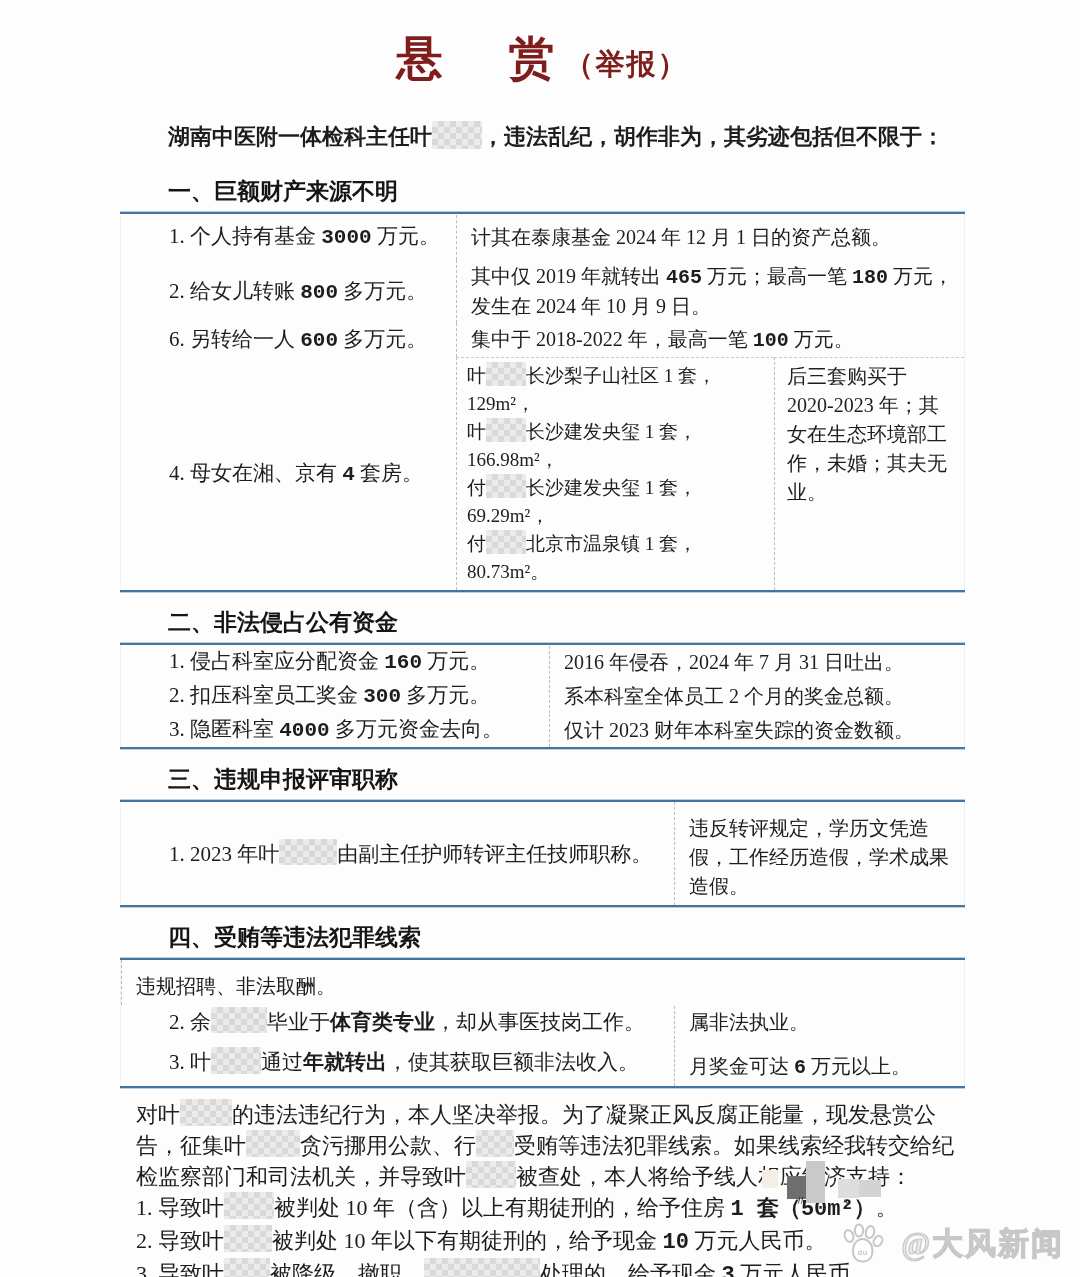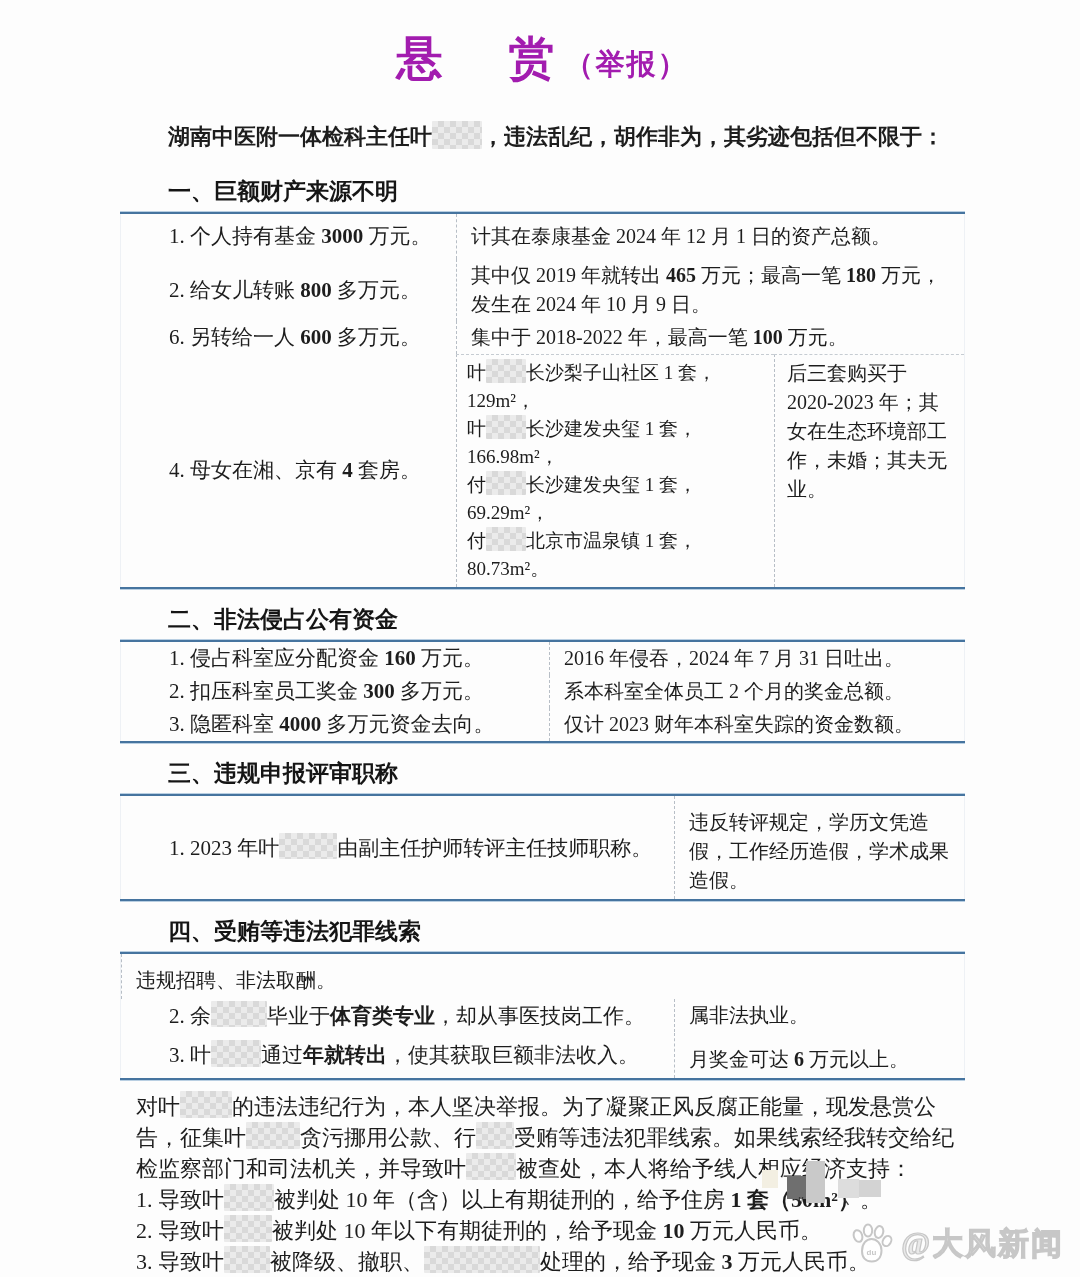--- a/index.html
+++ b/index.html
@@ -2,21 +2,21 @@
 <html lang="zh"><head>
 <meta charset="utf-8">
 <style>
   html,body{margin:0;padding:0;background:#ffffff;}
   .page{position:relative;width:1080px;height:1277px;background:#fdfdfd;overflow:hidden;
         color:#1d1d1d;font-family:"Liberation Serif","DejaVu Serif",serif;}
   .content{position:absolute;left:120px;top:0;width:845px;}
 
   
   .title{margin-top:28px;text-align:center;font-family:"Liberation Sans","DejaVu Sans",sans-serif;
-         font-weight:bold;color:#a21caf;}
+         font-weight:bold;color:#7f1d1d;}
   .title .main{font-size:46px;letter-spacing:10px;}
   .title .paren{font-size:29px;letter-spacing:2px;}
 
   .intro{margin-top:30px;font-size:22px;line-height:34px;text-indent:48px;font-weight:bold;}
 
   
   .sec-heading{position:relative;margin-top:14px;margin-bottom:4px;padding-left:48px;
                font-family:"Liberation Sans","DejaVu Sans",sans-serif;font-weight:bold;
                font-size:23px;color:#151515;}
 
@@ -34,38 +34,38 @@
   .pv2>.cell{padding-top:2px;padding-bottom:2px;}
 
   
   .row4{align-items:stretch;}
   .row4 .c-mid{width:318px;border-left:1px dashed #b7bec6;border-top:1px dashed #c6ccd2;
                padding:4px 6px 4px 10px;font-size:19px;line-height:28px;}
   .row4 .c-right2{flex:1;border-left:1px dashed #b7bec6;border-top:1px dashed #c6ccd2;
                padding:4px 6px 4px 12px;font-size:20px;line-height:29px;}
   .row4 .c-left{display:flex;align-items:center;}
 
-  .b{font-weight:bold;font-family:Liberation Serif, serif;}
+  .b{font-weight:bold;font-family:Liberation Mono, monospace;}
 
   
   .mosaic{display:inline-block;height:1.25em;vertical-align:-0.22em;border-radius:1px;
     background:
       linear-gradient(45deg,#d9d9d9 25%,transparent 25%,transparent 75%,#d9d9d9 75%) 0 0/12px 12px,
       linear-gradient(45deg,#d9d9d9 25%,#ebebeb 25%,#ebebeb 75%,#d9d9d9 75%) 6px 6px/12px 12px;}
 
   
   .footer{margin-top:10px;padding-left:16px;font-size:22px;line-height:31px;}
   .footer p{margin:0;}
 
   
   .sig{position:absolute;}
   .sig-mark{position:absolute;color:#3a3a3a;font-size:15px;}
 
   
-  .watermark{position:absolute;right:16px;bottom:12px;display:flex;align-items:center;gap:7px;}
+  .watermark{position:absolute;right:16px;bottom:12px;display:flex;align-items:center;gap:16px;}
   .wm-text{font-family:Liberation Serif, serif;font-weight:bold;font-size:31px;
            letter-spacing:2px;color:#e9e9e9;-webkit-text-stroke:1.2px #c7c7c7;}
 </style>
 </head>
 <body>
 
 <div class="page">
   <div class="content">
 
     <div class="title">

